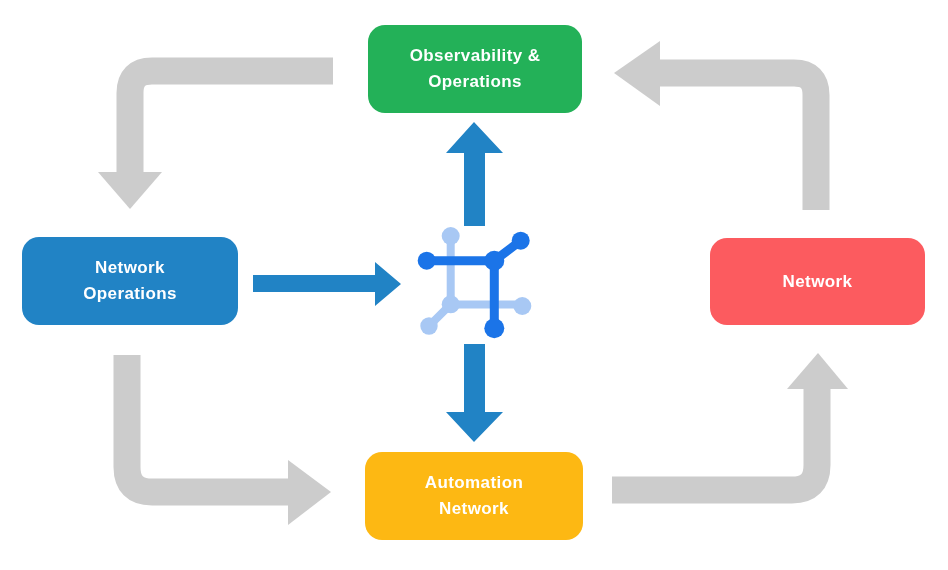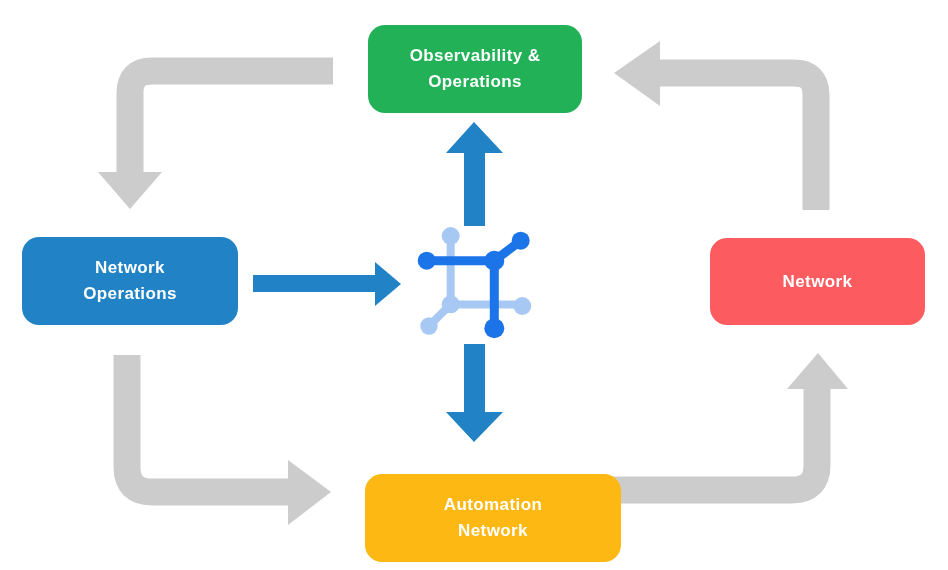--- a/index.html
+++ b/index.html
@@ -29,21 +29,21 @@
     color: #FFFFFF;
     font-size: 17px;
     font-weight: 700;
     letter-spacing: 0.4px;
     line-height: 26px;
     text-align: center;
   }
   .node-top    { left: 368px; top: 25px;  width: 214px; height: 88px; }
   .node-left   { left: 22px;  top: 237px; width: 216px; height: 88px; }
   .node-right  { left: 710px; top: 238px; width: 215px; height: 87px; }
-  .node-bottom { left: 365px; top: 474px; width: 256px; height: 88px; align-items: center; }
+  .node-bottom { left: 365px; top: 452px; width: 218px; height: 88px; align-items: center; }
   .center-icon {
     position: absolute;
     left: 405px; top: 218px;
     width: 135px; height: 126px;
   }
 </style>
 </head>
 <body>
 
 <div class="canvas">

